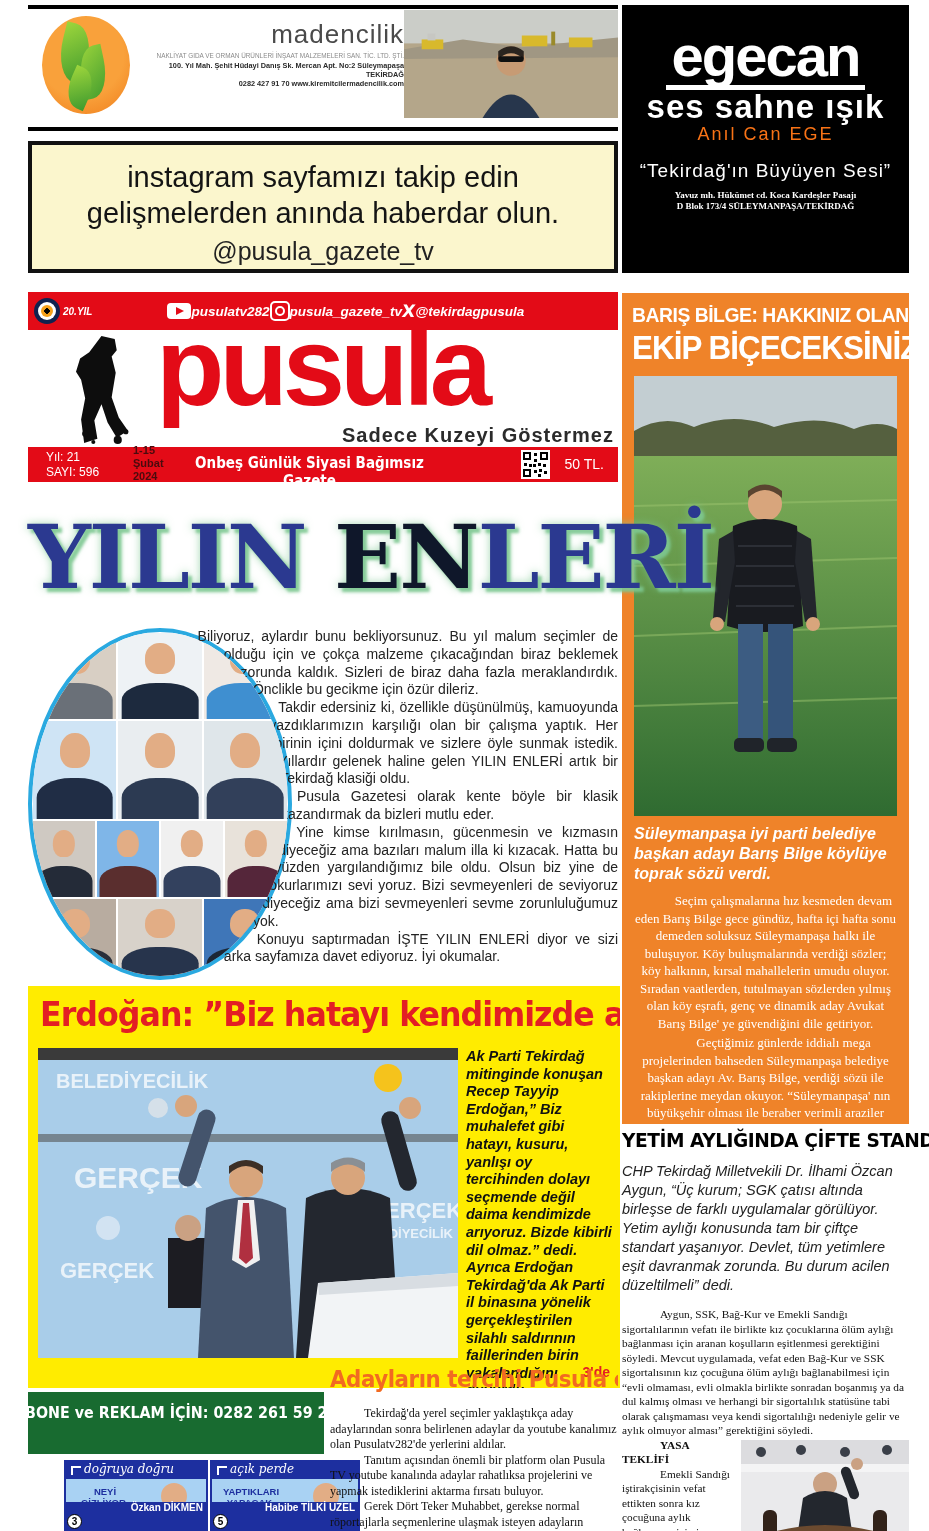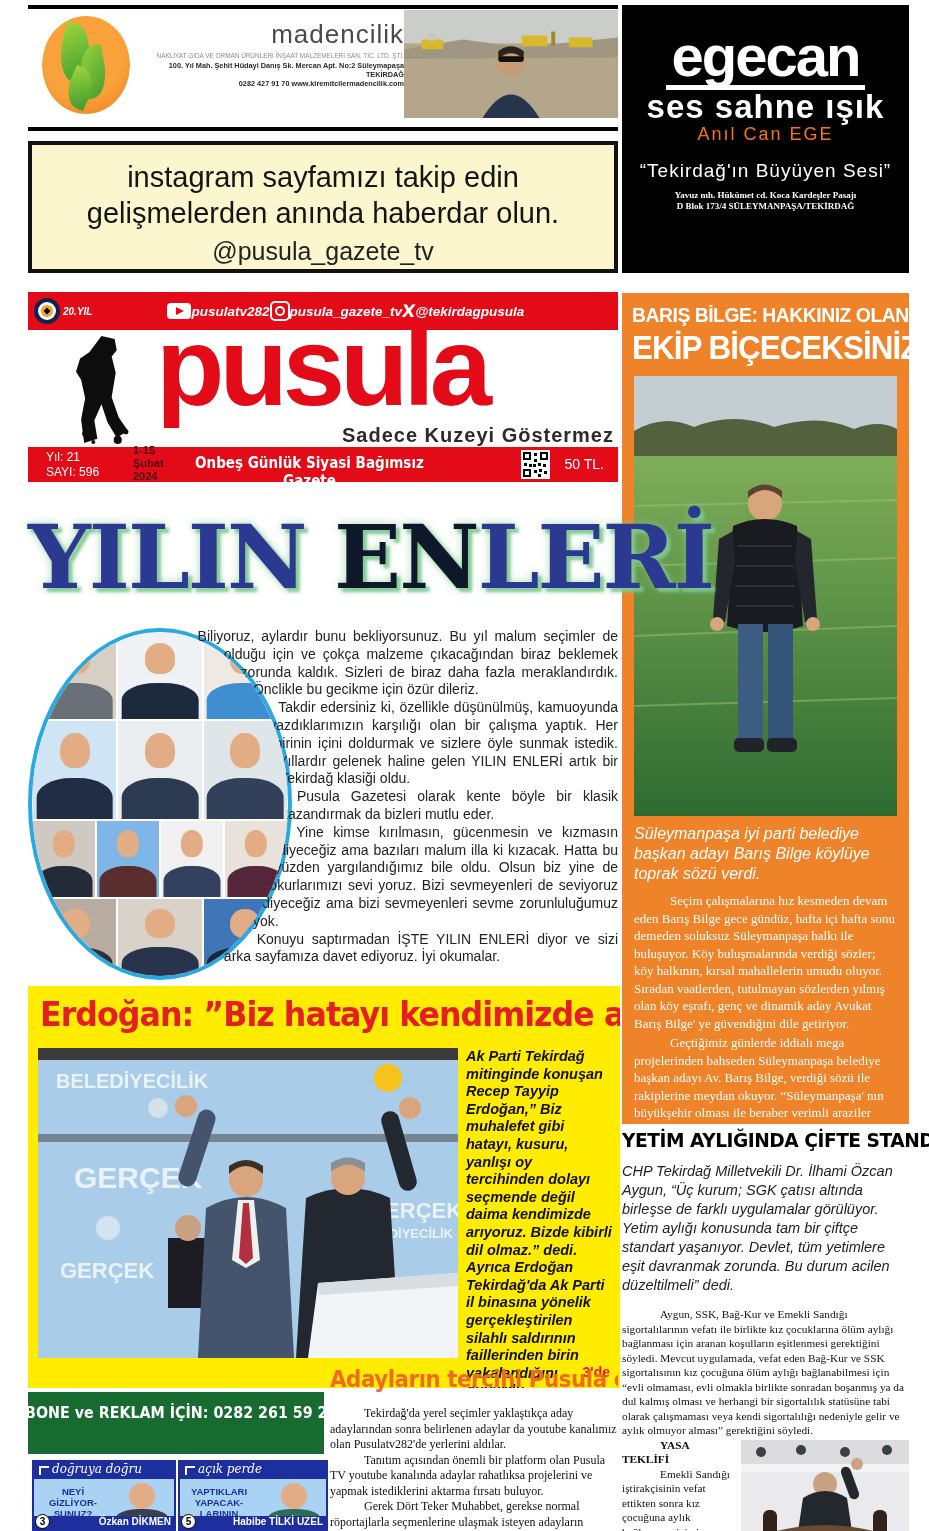--- a/index.html
+++ b/index.html
@@ -71,22 +71,22 @@
   .mh-qr{position:absolute;right:68px;top:3px;width:29px;height:29px;background:#fff;}
   .mh-price{position:absolute;right:14px;top:9px;font-size:14px;}
 
   
   .orange{left:622px;top:293px;width:287px;height:831px;background:#ef8329;color:#fff;overflow:hidden;}
   .ba-k1{font-size:21px;font-weight:bold;white-space:nowrap;transform:scaleX(.92);transform-origin:left;
          margin:10px 0 0 10px;letter-spacing:-.5px;}
   .ba-k2{font-size:33px;font-weight:bold;white-space:nowrap;transform:scaleX(.95);transform-origin:left;
          margin:2px 0 0 10px;letter-spacing:-1px;}
   .ba-photo{display:block;margin:9px auto 0 auto;}
-  .ba-cap{font-size:16px;font-weight:normal;font-style:italic;margin:8px 12px 0 12px;line-height:20px;}
-  .ba-body{margin:8px 12px 0 12px;font-family:"Liberation Serif",serif;font-size:13px;line-height:17.5px;text-align:left;}
+  .ba-cap{font-size:16px;font-weight:bold;font-style:italic;margin:8px 12px 0 12px;line-height:20px;}
+  .ba-body{margin:8px 12px 0 12px;font-family:"Liberation Serif",serif;font-size:13px;line-height:17.5px;text-align:center;}
   .ba-body p{margin:0 0 2px 0;text-indent:36px;}
 
   
   .yetim{left:622px;top:1128px;width:287px;height:403px;}
   .ye-head{font-size:20px;font-weight:bold;color:#000;white-space:nowrap;transform:scaleX(.93);
            transform-origin:left;letter-spacing:-.5px;font-family:"DejaVu Sans",sans-serif;}
   .ye-lede{margin-top:10px;font-size:14.5px;font-style:italic;color:#222;line-height:19px;}
   .ye-body{margin-top:12px;font-family:"Liberation Serif",serif;font-size:11.3px;line-height:14.5px;color:#111;}
   .ye-body p{margin:0;}
   .ye-body .ind{text-indent:38px;}
@@ -122,28 +122,28 @@
           font-style:italic;line-height:17.6px;color:#111;}
   .er-ref{position:absolute;right:10px;bottom:8px;color:#e31e24;font-weight:bold;font-size:14px;}
 
   
   .abone{left:28px;top:1392px;width:296px;height:62px;background:#186b30;color:#fff;display:flex;
          align-items:flex-start;justify-content:center;}
   .abone span{font-size:15.5px;font-weight:bold;white-space:nowrap;transform:scaleX(.92);margin-top:12px;
               font-family:"DejaVu Sans",sans-serif;}
 
   
-  .colbox{top:1460px;width:140px;height:68px;background:#a9d2f3;border:2px solid #1d2f9f;position:absolute;}
+  .colbox{top:1460px;width:140px;height:68px;background:#a9d2f3;border:2px solid #1d2f9f;position:absolute;margin-left:32px;}
   .colbox .hdr{height:17px;background:#1d2f9f;color:#fff;font-style:italic;font-size:12px;
                font-family:"DejaVu Serif",serif;padding-left:18px;position:relative;}
   .colbox .hdr::before{content:"";position:absolute;left:5px;top:4px;width:8px;height:7px;
                        border-left:2px solid #fff;border-top:2px solid #fff;}
   .colbox .ttl{position:absolute;left:3px;top:24px;width:72px;font-size:9.5px;font-weight:bold;color:#1d2f9f;
                text-align:center;line-height:11px;}
-  .colbox .foot{position:absolute;left:0;bottom:0;width:100%;height:14px;background:#1d2f9f;color:#fff;
+  .colbox .foot{position:absolute;left:0;bottom:0;width:100%;height:28px;background:#1d2f9f;color:#fff;
                 font-size:10px;font-weight:bold;text-align:right;padding-right:3px;box-sizing:border-box;}
   .colbox .num{position:absolute;left:1px;bottom:1px;width:13px;height:13px;border-radius:50%;background:#fff;
                border:1.5px solid #000;color:#000;font-size:10px;font-weight:bold;text-align:center;line-height:13px;z-index:2;}
   .colface{position:absolute;right:2px;top:19px;width:60px;height:46px;overflow:hidden;}
   .colface::before{content:"";position:absolute;top:2px;left:50%;transform:translateX(-50%);
                    width:26px;height:26px;background:#e2ad85;border-radius:50%;}
   .colface::after{content:"";position:absolute;bottom:-2px;left:50%;transform:translateX(-50%);
                   width:52px;height:20px;background:var(--suit,#3a3f4a);border-radius:45% 45% 0 0;}
 
   

